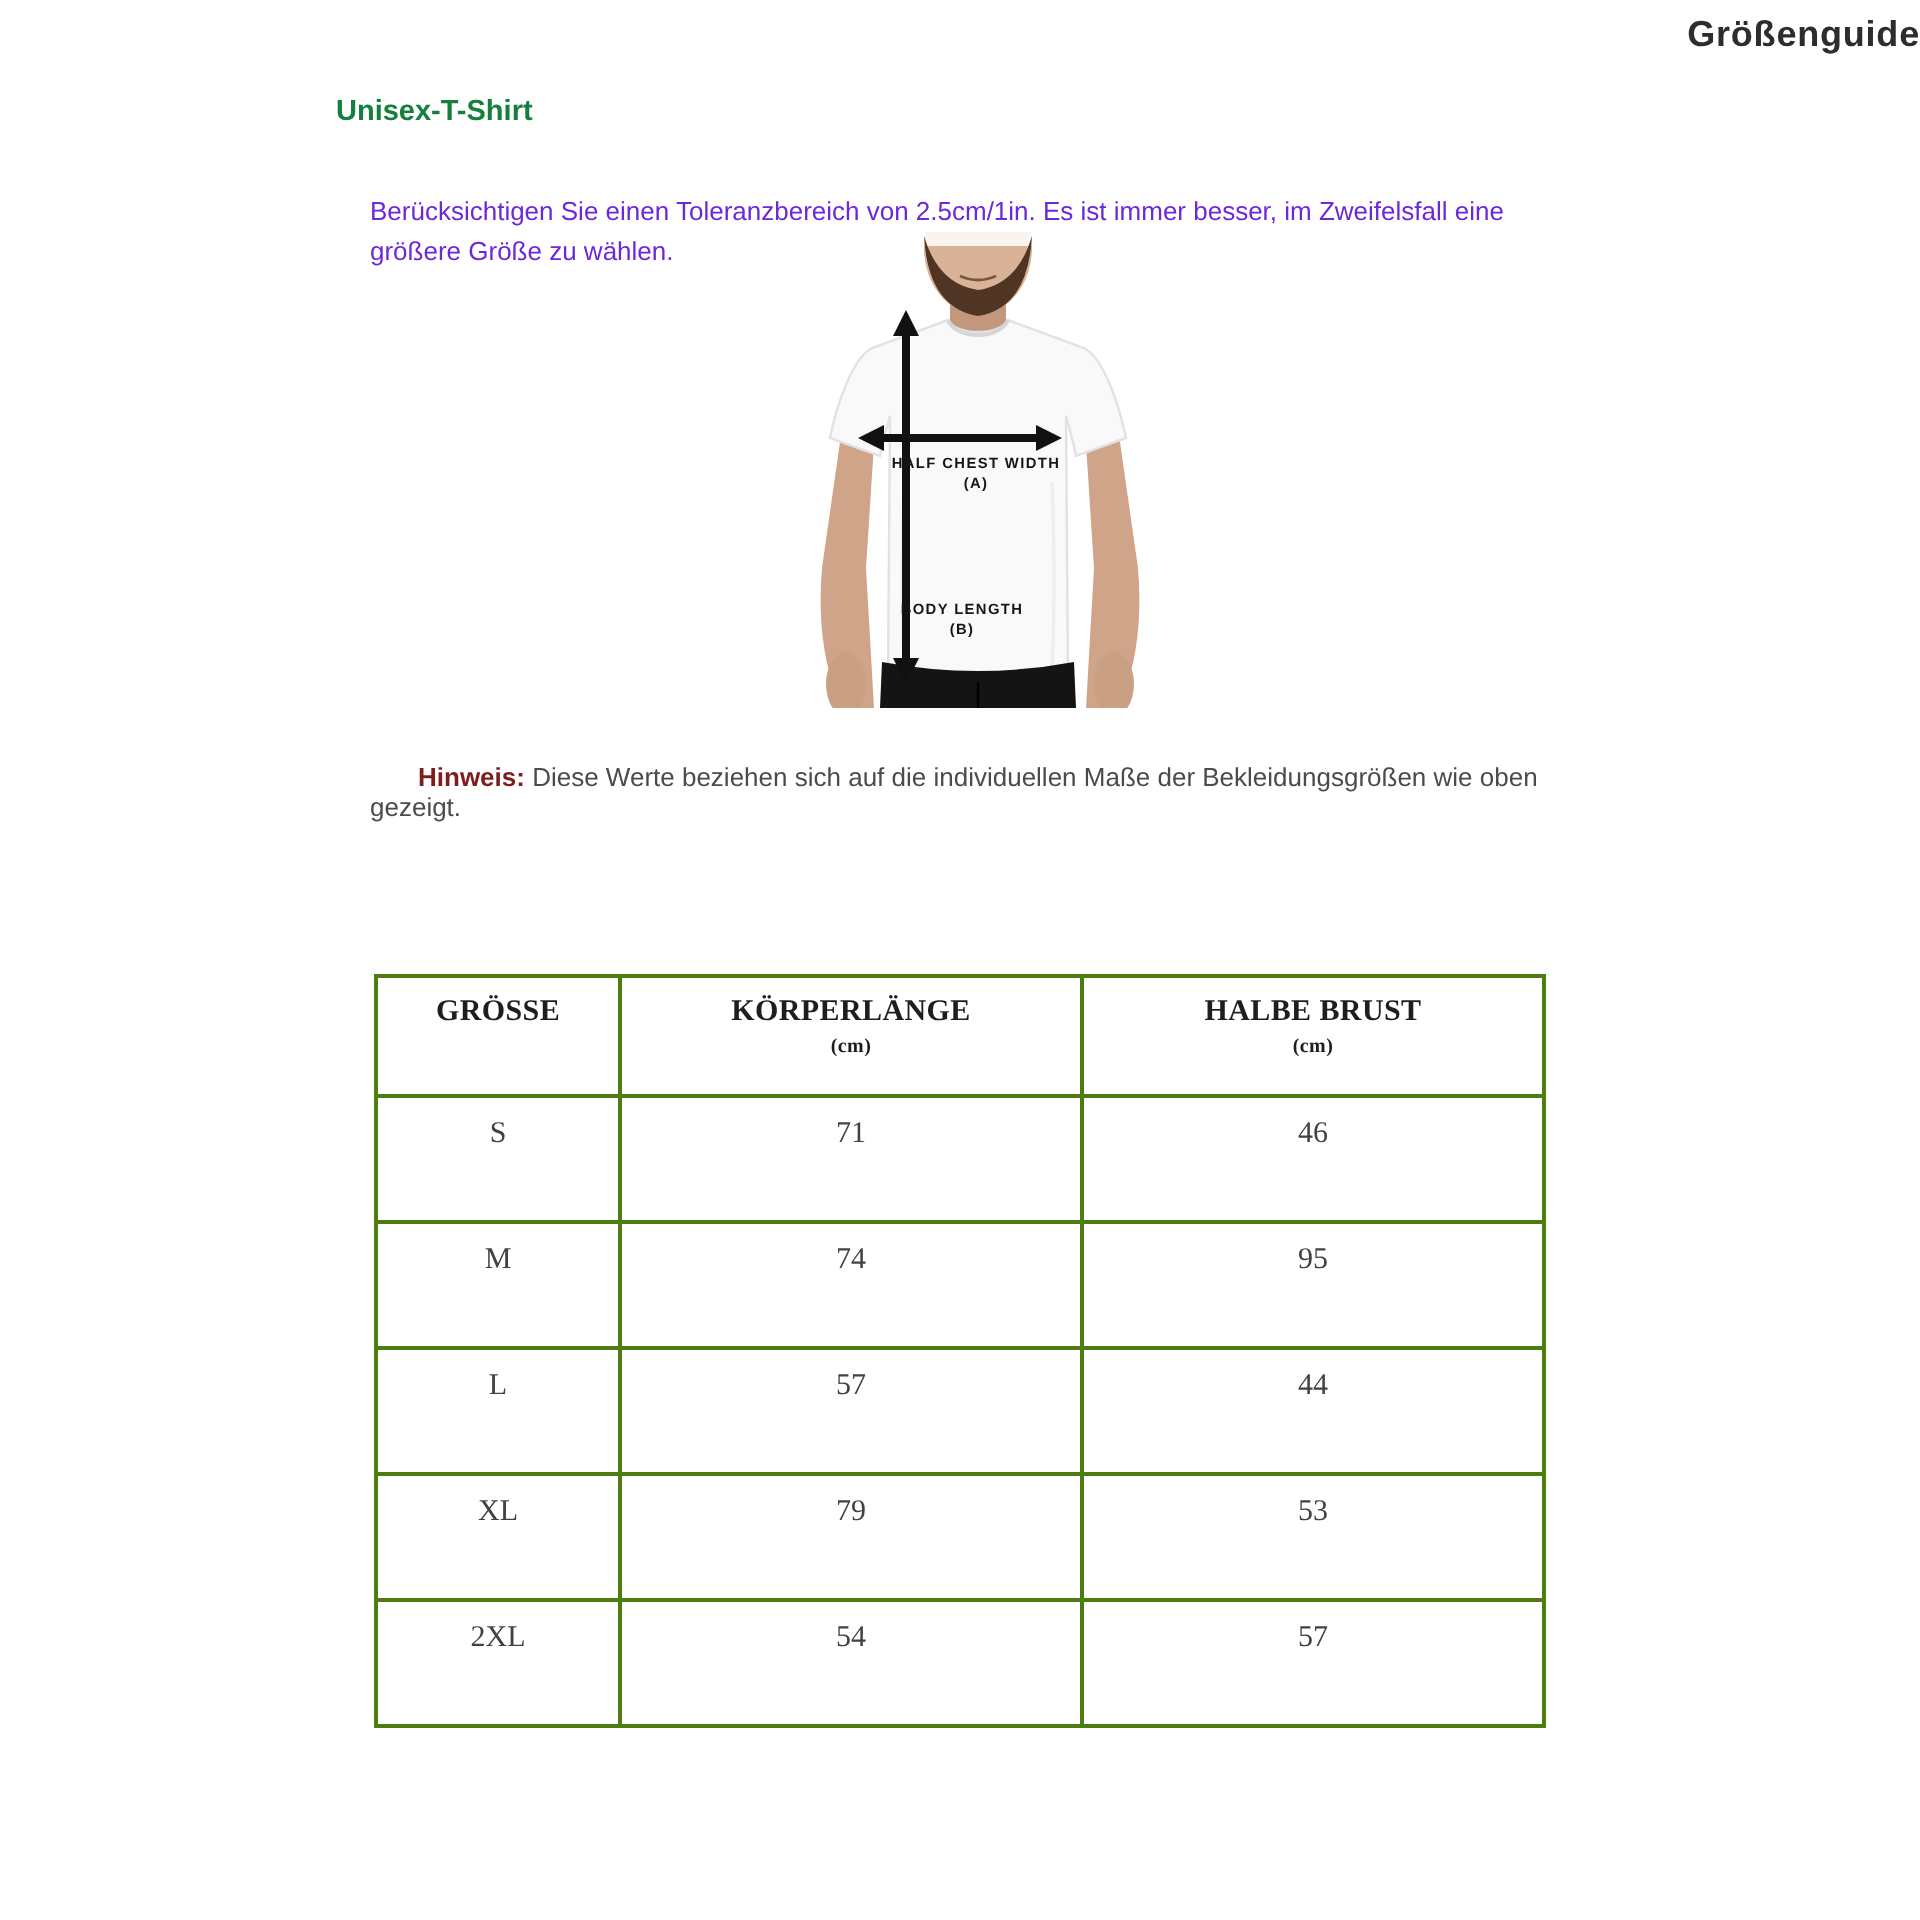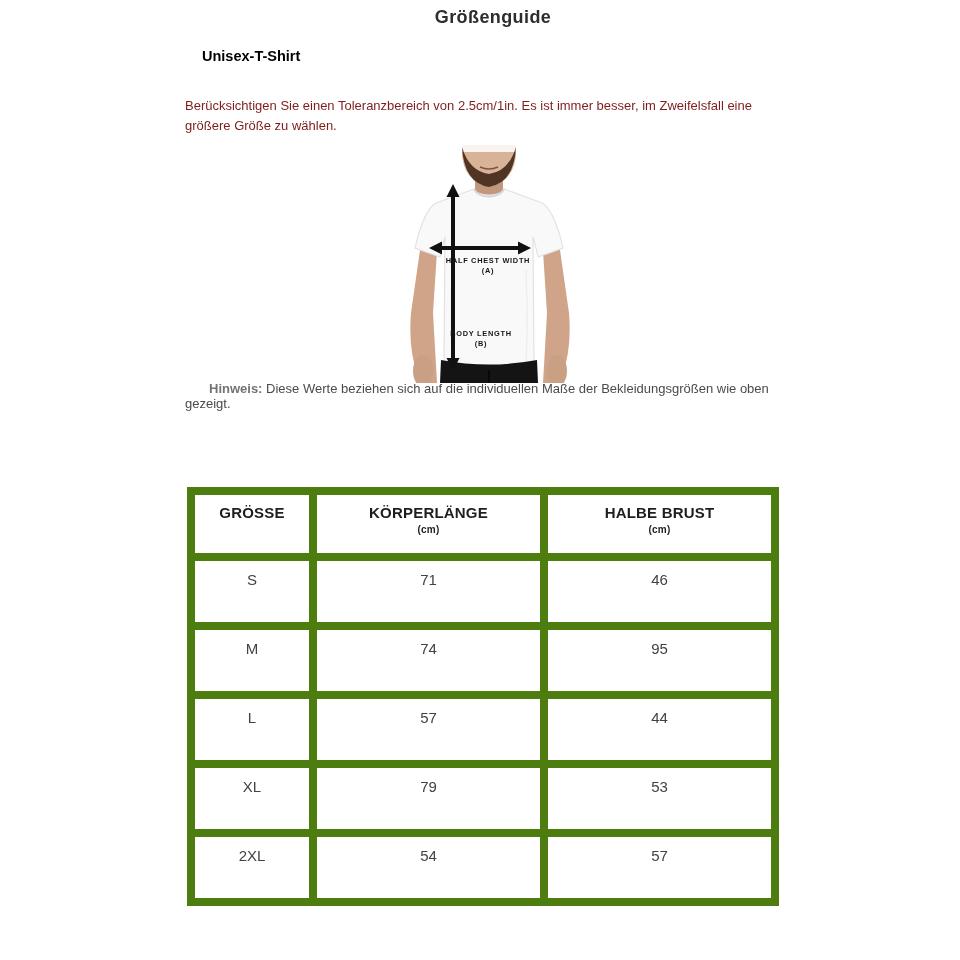--- a/index.html
+++ b/index.html
@@ -11,68 +11,69 @@
     font-family: "Liberation Sans", "DejaVu Sans", sans-serif;
     color: #3a3a3a;
     position: relative;
     overflow: hidden;
   }
   .page { position: absolute; inset: 0; width: 960px; height: 960px; }
 
   .page-title {
     position: absolute;
     top: 7px; left: 0; right: 0;
-    text-align: center;
+    text-align: right;
     font-size: 18px;
     font-weight: bold;
     letter-spacing: 0.4px;
     color: #2d2d2d;
     padding-left: 26px;
   }
   .product-name {
     position: absolute;
-    top: 48px; left: 202px;
+    top: 48px; left: 168px;
     font-size: 14.5px;
     font-weight: bold;
-    color: #000000;
+    color: #15803d;
   }
   .intro-text {
     position: absolute;
     top: 96px; left: 185px;
     width: 592px;
     font-size: 13px;
     line-height: 19.5px;
-    color: #7f1d1d;
+    color: #6d28d9;
   }
   .figure-wrap {
     position: absolute;
-    top: 145px; left: 390px;
+    top: 116px; left: 390px;
     width: 200px; height: 238px;
   }
   .note-line {
     position: absolute;
     top: 381px; left: 185px;
     width: 600px;
     font-size: 13px;
     color: #4b4b4b;
   }
-  .note-line b { color: #737373; padding-left: 24px; }
+  .note-line b { color: #7f1d1d; padding-left: 24px; }
 
   table.size-table {
     position: absolute;
     top: 487px; left: 187px;
     width: 584px;
     border-collapse: collapse;
     table-layout: fixed;
     background: #ffffff;
   }
   table.size-table th, table.size-table td {
-    border: 8px solid #4d7c0f;
+    border: 2px solid #4d7c0f;
     text-align: center;
     vertical-align: top;
+    font-family: Liberation Serif, serif;
   }
   table.size-table th {
     height: 48px;
     padding-top: 9px;
     font-size: 15px;
     font-weight: bold;
     color: #1e1e1e;
     line-height: 17px;
     letter-spacing: 0.2px;
   }

